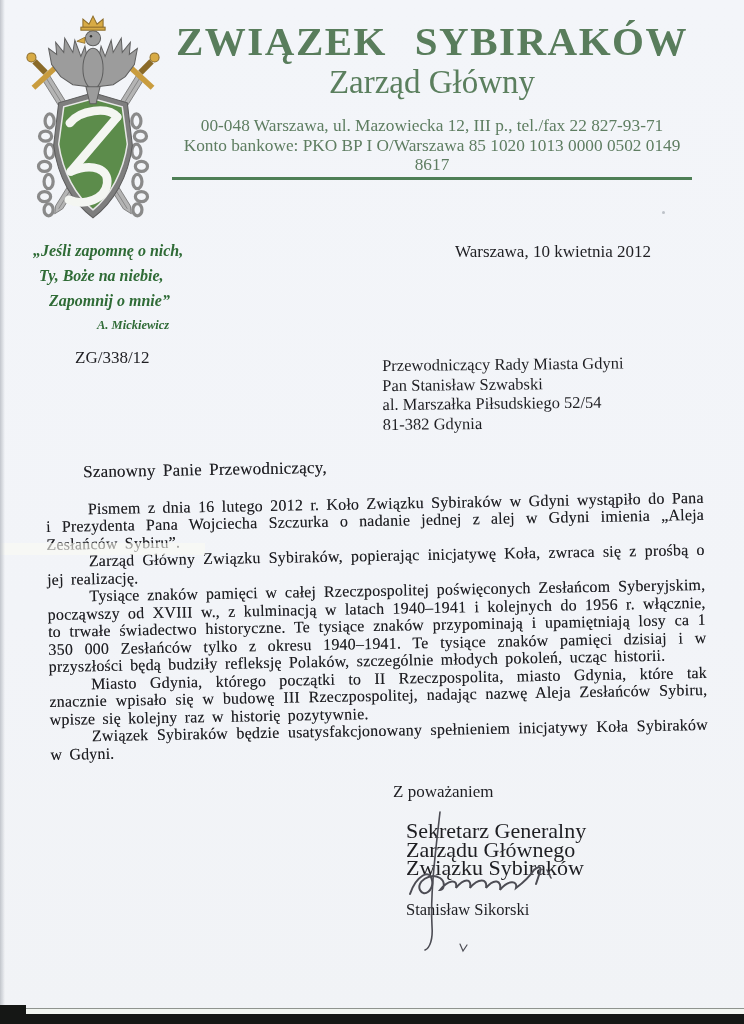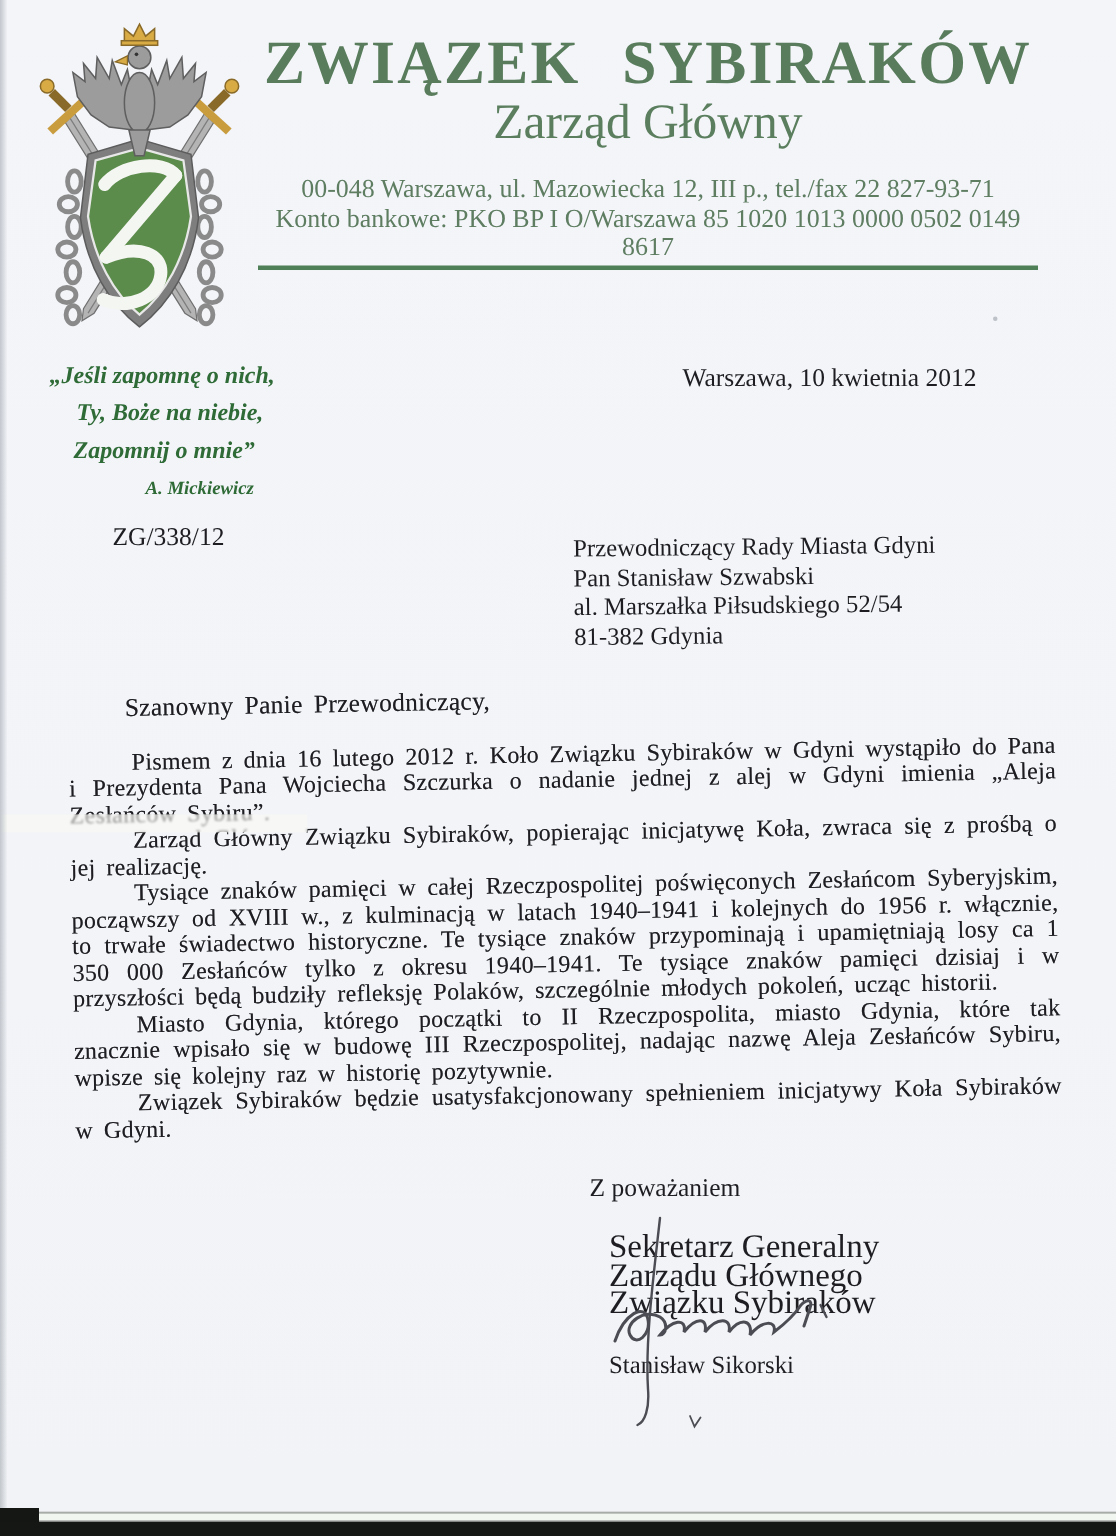--- a/index.html
+++ b/index.html
@@ -14,21 +14,21 @@
     letter-spacing:1.5px;word-spacing:16px;color:#597d5c;}
   .org-unit{margin:2px 0 16px 0;font-size:33px;line-height:1.05;font-weight:normal;color:#5b7f5e;}
   .addr-line{margin:5px 0 0 0;font-size:17.3px;line-height:19px;color:#5e7d61;}
   .bank-line{margin:1px 0 0 0;font-size:17.3px;line-height:19px;color:#5e7d61;}
   .green-rule{margin-top:3px;border-top:3px solid #4e7f56;height:0;}
   
   .crest{position:absolute;left:22px;top:10px;width:142px;height:222px;}
   
   .motto{position:absolute;left:33px;top:238px;width:190px;color:#2f6b36;
     font-style:italic;font-weight:bold;font-size:16px;line-height:25px;}
-  .motto .l2{margin-left:18px;}
+  .motto .l2{margin-left:6px;}
   .motto .l3{margin-left:16px;}
   .motto-attr{margin:5px 0 0 64px;font-size:12.5px;line-height:14px;}
   
   .place-date{position:absolute;left:455px;top:242px;font-size:17px;}
   .reference{position:absolute;left:75px;top:348px;font-size:17px;text-align:right;}
   .recipient{position:absolute;left:382px;top:356px;font-size:16.5px;line-height:19.5px;
     transform:rotate(-0.6deg);transform-origin:0 0;}
   
   .letter-body{position:absolute;left:45px;top:464px;width:658px;
     transform:rotate(-1.05deg);transform-origin:0 0;

